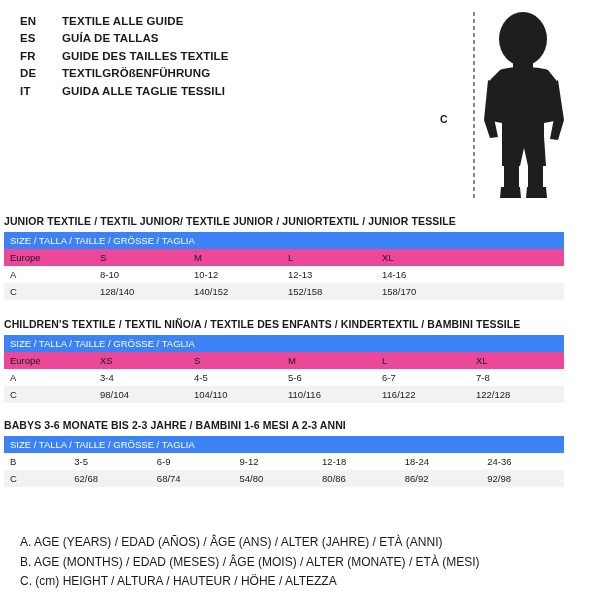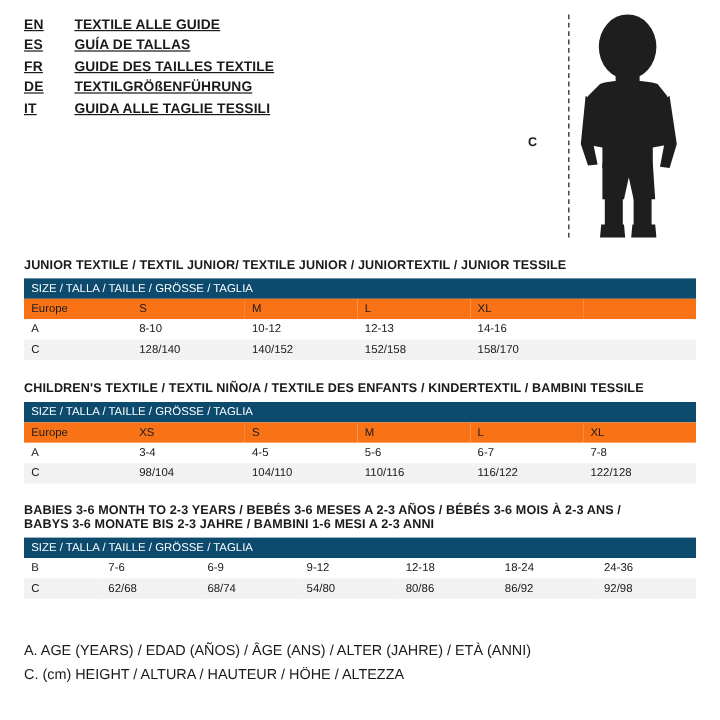--- a/index.html
+++ b/index.html
@@ -20,21 +20,20 @@
     height: 600px;
     box-sizing: border-box;
   }
 
   
   .header {
     position: absolute;
     left: 20px;
     top: 14px;
     width: 300px;
-    text-decoration: underline;
   }
   .header-row {
     display: flex;
     align-items: baseline;
     margin-bottom: 3px;
     line-height: 1.25;
   }
   .lang-code {
     width: 42px;
     flex: 0 0 42px;
@@ -64,21 +63,21 @@
     left: 0px;
     top: 105px;
     font-size: 10.5px;
     font-weight: bold;
     color: #1a1a1a;
   }
 
   
   .section {
     position: absolute;
-    left: 20px;
+    left: 4px;
     width: 560px;
   }
   .section-title {
     font-size: 10.5px;
     font-weight: bold;
     margin-bottom: 5px;
     letter-spacing: 0.1px;
   }
   .section-title .line2 {
     display: block;
@@ -88,28 +87,28 @@
     width: 560px;
     table-layout: fixed;
   }
   table.size-table td {
     font-size: 9.5px;
     padding: 3px 0 3px 6px;
     vertical-align: middle;
     color: #1a1a1a;
   }
   tr.head-row td {
-    background: #0c4a6e;
+    background: #3b82f6;
     color: #ffffff;
     font-size: 9.5px;
     font-weight: normal;
     padding: 3px 0 3px 6px;
   }
   tr.sub-row td {
-    background: #f97316;
+    background: #ec4899;
   }
   tr.alt-row td {
     background: #f2f2f2;
   }
   tr.white-row td {
     background: #ffffff;
   }
 
   
   .footer {
@@ -265,40 +264,39 @@
           <td>110/116</td>
           <td>116/122</td>
           <td>122/128</td>
         </tr>
       </tbody>
     </table>
   </div>
 
   <div class="section" style="top:419px;">
     <div class="section-title">
-      <span>BABIES 3-6 MONTH TO 2-3 YEARS / BEBÉS 3-6 MESES A 2-3 AÑOS / BÉBÉS 3-6 MOIS À 2-3 ANS /</span>
       <span class="line2">BABYS 3-6 MONATE BIS 2-3 JAHRE / BAMBINI 1-6 MESI A 2-3 ANNI</span>
     </div>
     <table class="size-table">
       <colgroup>
         <col style="width:56px">
           <col style="width:72px">
           <col style="width:72px">
           <col style="width:72px">
           <col style="width:72px">
           <col style="width:72px">
           <col style="width:72px">
       </colgroup>
       <tbody>
         <tr class="head-row">
           <td colspan="7">SIZE / TALLA / TAILLE / GRÖSSE / TAGLIA</td>
         </tr>
         <tr class="white-row">
           <td>B</td>
-          <td>7-6</td>
+          <td>3-5</td>
           <td>6-9</td>
           <td>9-12</td>
           <td>12-18</td>
           <td>18-24</td>
           <td>24-36</td>
         </tr>
         <tr class="alt-row">
           <td>C</td>
           <td>62/68</td>
           <td>68/74</td>
@@ -306,16 +304,17 @@
           <td>80/86</td>
           <td>86/92</td>
           <td>92/98</td>
         </tr>
       </tbody>
     </table>
   </div>
 
   <div class="footer">
     <div class="footer-line">A. AGE (YEARS) / EDAD (AÑOS) / ÂGE (ANS) / ALTER (JAHRE) / ETÀ (ANNI)</div>
+    <div class="footer-line">B. AGE (MONTHS) / EDAD (MESES) / ÂGE (MOIS) / ALTER (MONATE) / ETÀ (MESI)</div>
     <div class="footer-line">C. (cm) HEIGHT / ALTURA / HAUTEUR / HÖHE / ALTEZZA</div>
   </div>
 
 </div>
 
 </body></html>

